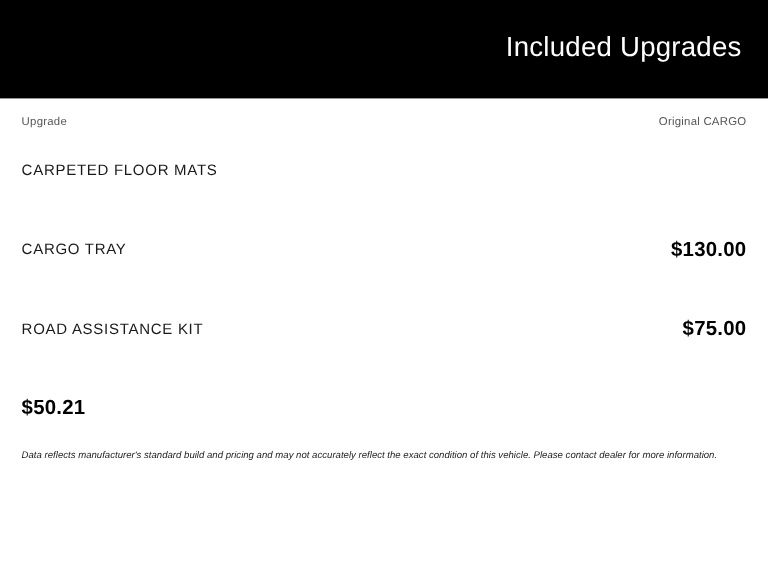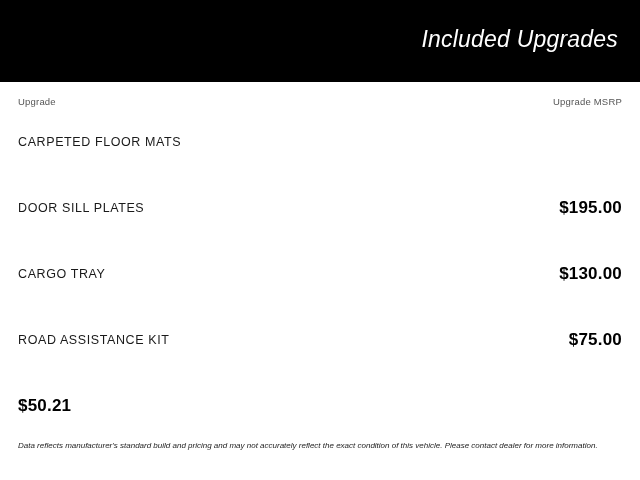--- a/index.html
+++ b/index.html
@@ -22,21 +22,20 @@
     flex-direction: column;
   }
   .header {
     background: #000000;
     height: 82px;
     display: flex;
     align-items: center;
     justify-content: flex-end;
     box-sizing: border-box;
     padding: 0 22px 0 0;
-    font-style: italic;
   }
   .header-title {
     color: #ffffff;
     font-size: 23px;
     font-weight: 400;
     letter-spacing: 0.2px;
     line-height: 1;
     padding-bottom: 4px;
   }
   .content {
@@ -97,33 +96,29 @@
 <div class="page">
 
   <div class="header">
     <div class="header-title">Included Upgrades</div>
   </div>
 
   <div class="content">
 
     <div class="col-heads">
       <div class="col-head">Upgrade</div>
-      <div class="col-head">Upgrade MSRP</div>
+      <div class="col-head">Original CARGO</div>
     </div>
 
     <div class="rows">
 
       <div class="row">
         <div class="row-label">CARPETED FLOOR MATS</div>
       </div>
 
-      <div class="row">
-        <div class="row-label">DOOR SILL PLATES</div>
-        <div class="row-price">$195.00</div>
-      </div>
 
       <div class="row">
         <div class="row-label">CARGO TRAY</div>
         <div class="row-price">$130.00</div>
       </div>
 
       <div class="row">
         <div class="row-label">ROAD ASSISTANCE KIT</div>
         <div class="row-price">$75.00</div>
       </div>

